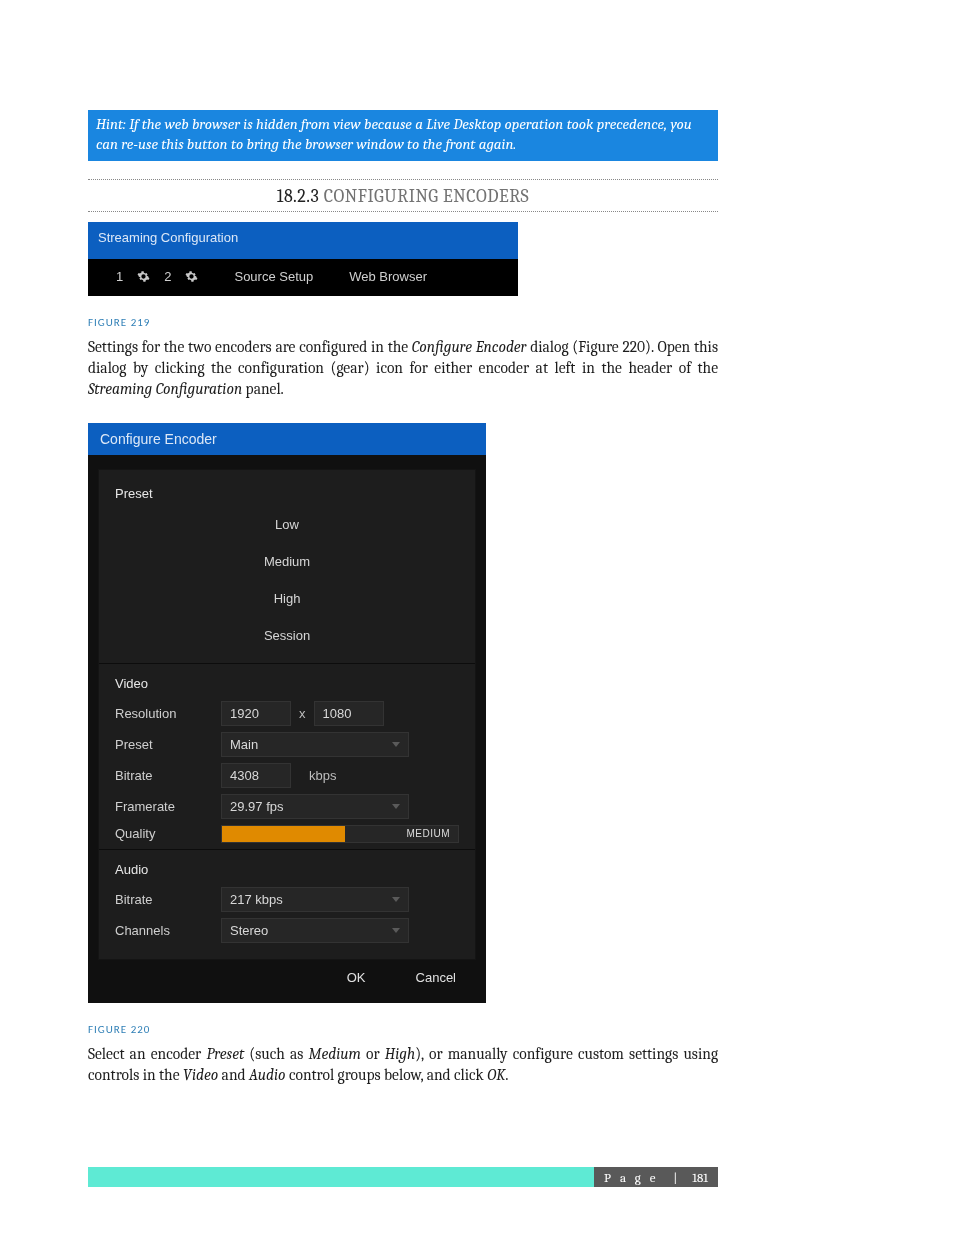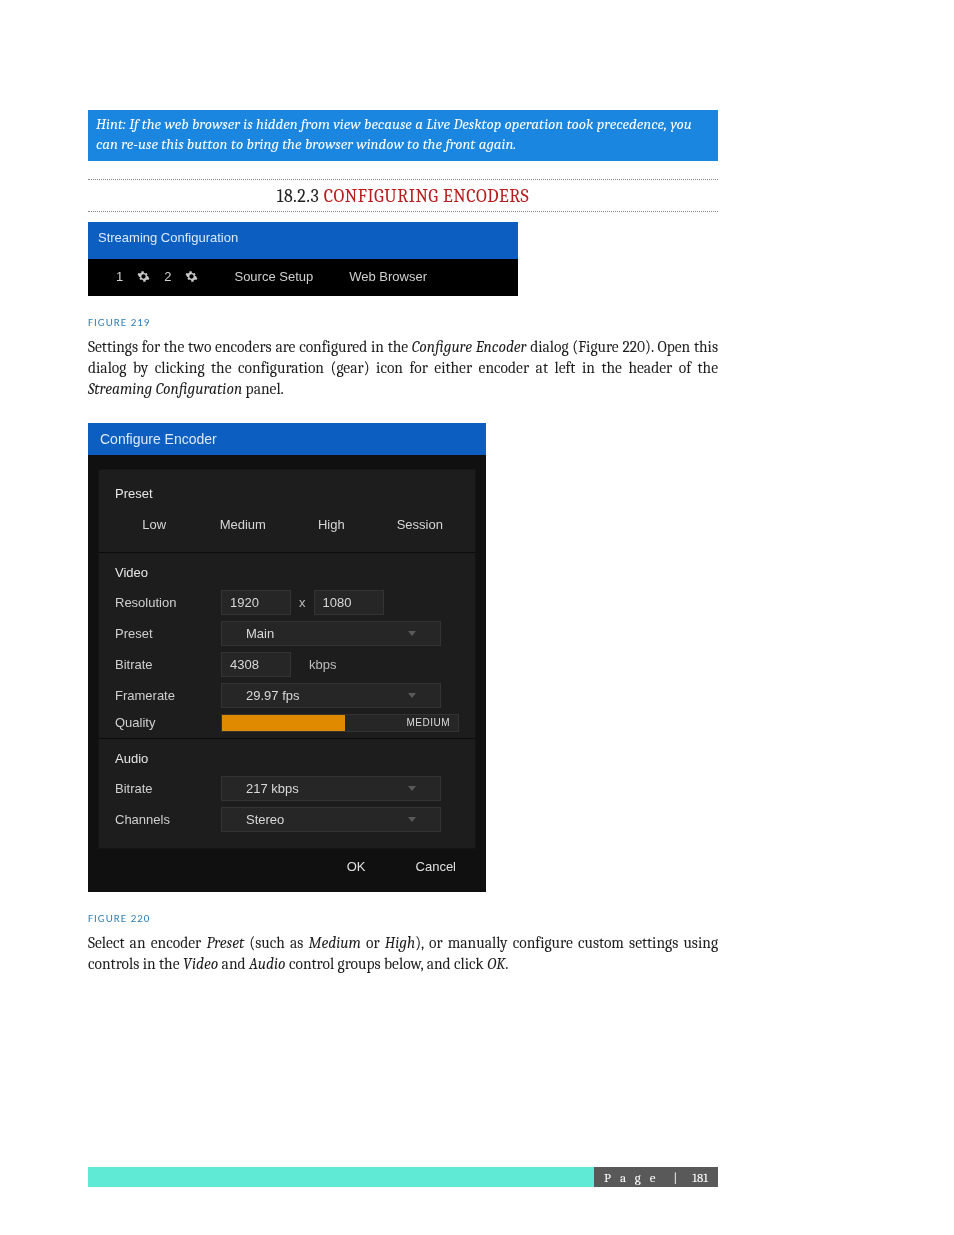--- a/index.html
+++ b/index.html
@@ -32,21 +32,21 @@
   }
   .section-heading {
     text-align: center;
     font-family: Cambria, Georgia, serif;
     font-size: 18px;
     letter-spacing: .5px;
     margin: 6px 0 4px 0;
     font-variant: small-caps;
   }
   .sh-num { color: #222; }
-  .sh-txt { color: #b91c1c; }
+  .sh-txt { color: #737373; }
 
   
   .shot {
     display: inline-block;
     background: #000;
     color: #cfd2d4;
     font-family: "Segoe UI", Arial, sans-serif;
     font-size: 13px;
   }
   
@@ -120,20 +120,21 @@
   .grp-label {
     color: #e7e7e7;
     font-size: 13px;
     margin: 4px 0 10px 0;
   }
   .preset-row {
     display: flex;
     gap: 10px;
     justify-content: space-evenly;
     margin-bottom: 14px;
+    flex-direction: column;
   }
   .preset-btn {
     flex: 1;
     text-align: center;
     color: #d6d6d6;
     font-size: 13px;
     padding: 6px 0;
     background: #1d1d1d;
   }
   .hr { border-top: 1px solid #0c0c0c; margin: 6px -16px 12px -16px; }
@@ -157,21 +158,21 @@
     color: #d8d8d8;
     padding: 4px 8px;
     min-width: 52px;
   }
   .field .sep { padding: 0 8px; color: #bdbdbd; }
   .field .unit { margin-left: 10px; color: #bdbdbd; padding-left: 8px; }
   .field .sel {
     background: #262626;
     border: 1px solid #333;
     color: #d8d8d8;
-    padding: 4px 24px;
+    padding: 4px 8px;
     width: 170px;
     display: flex;
     justify-content: space-between;
     align-items: center;
   }
   .tri {
     width: 0; height: 0;
     border-left: 4px solid transparent;
     border-right: 4px solid transparent;
     border-top: 5px solid #5a5a5a;

